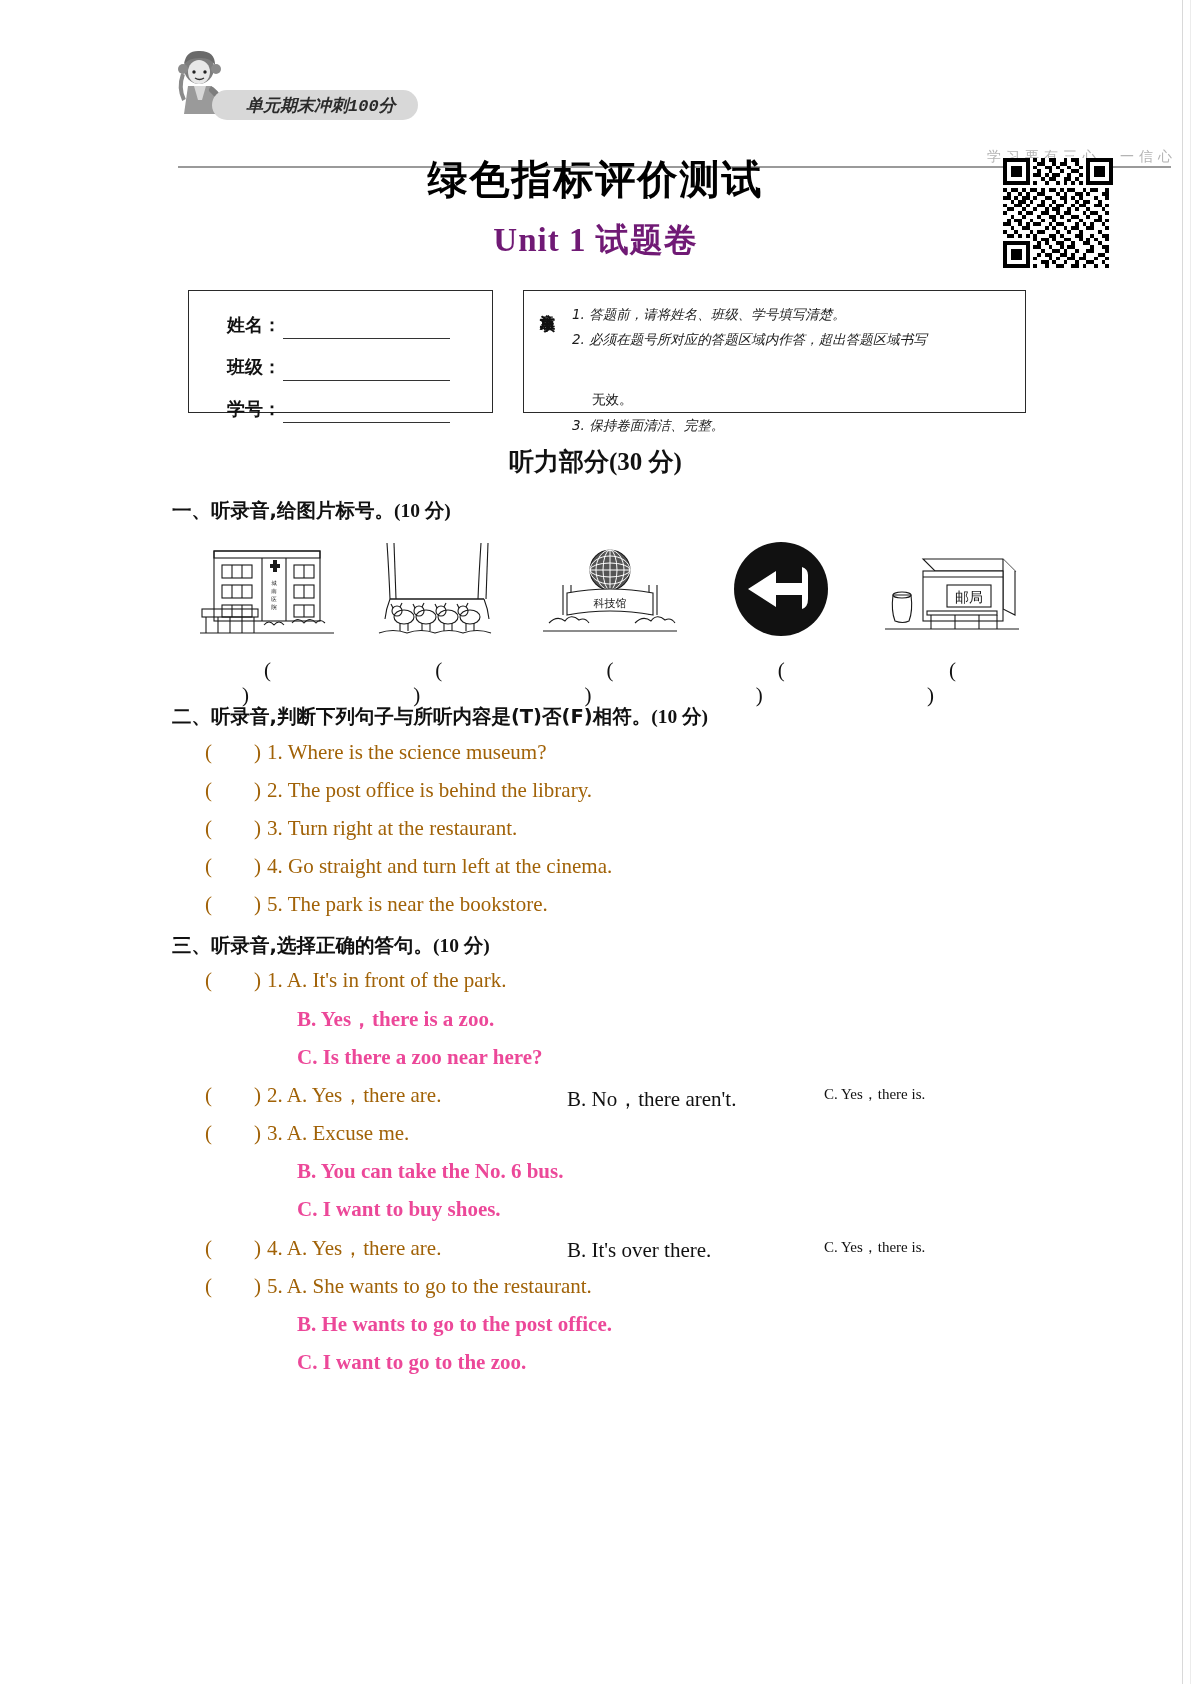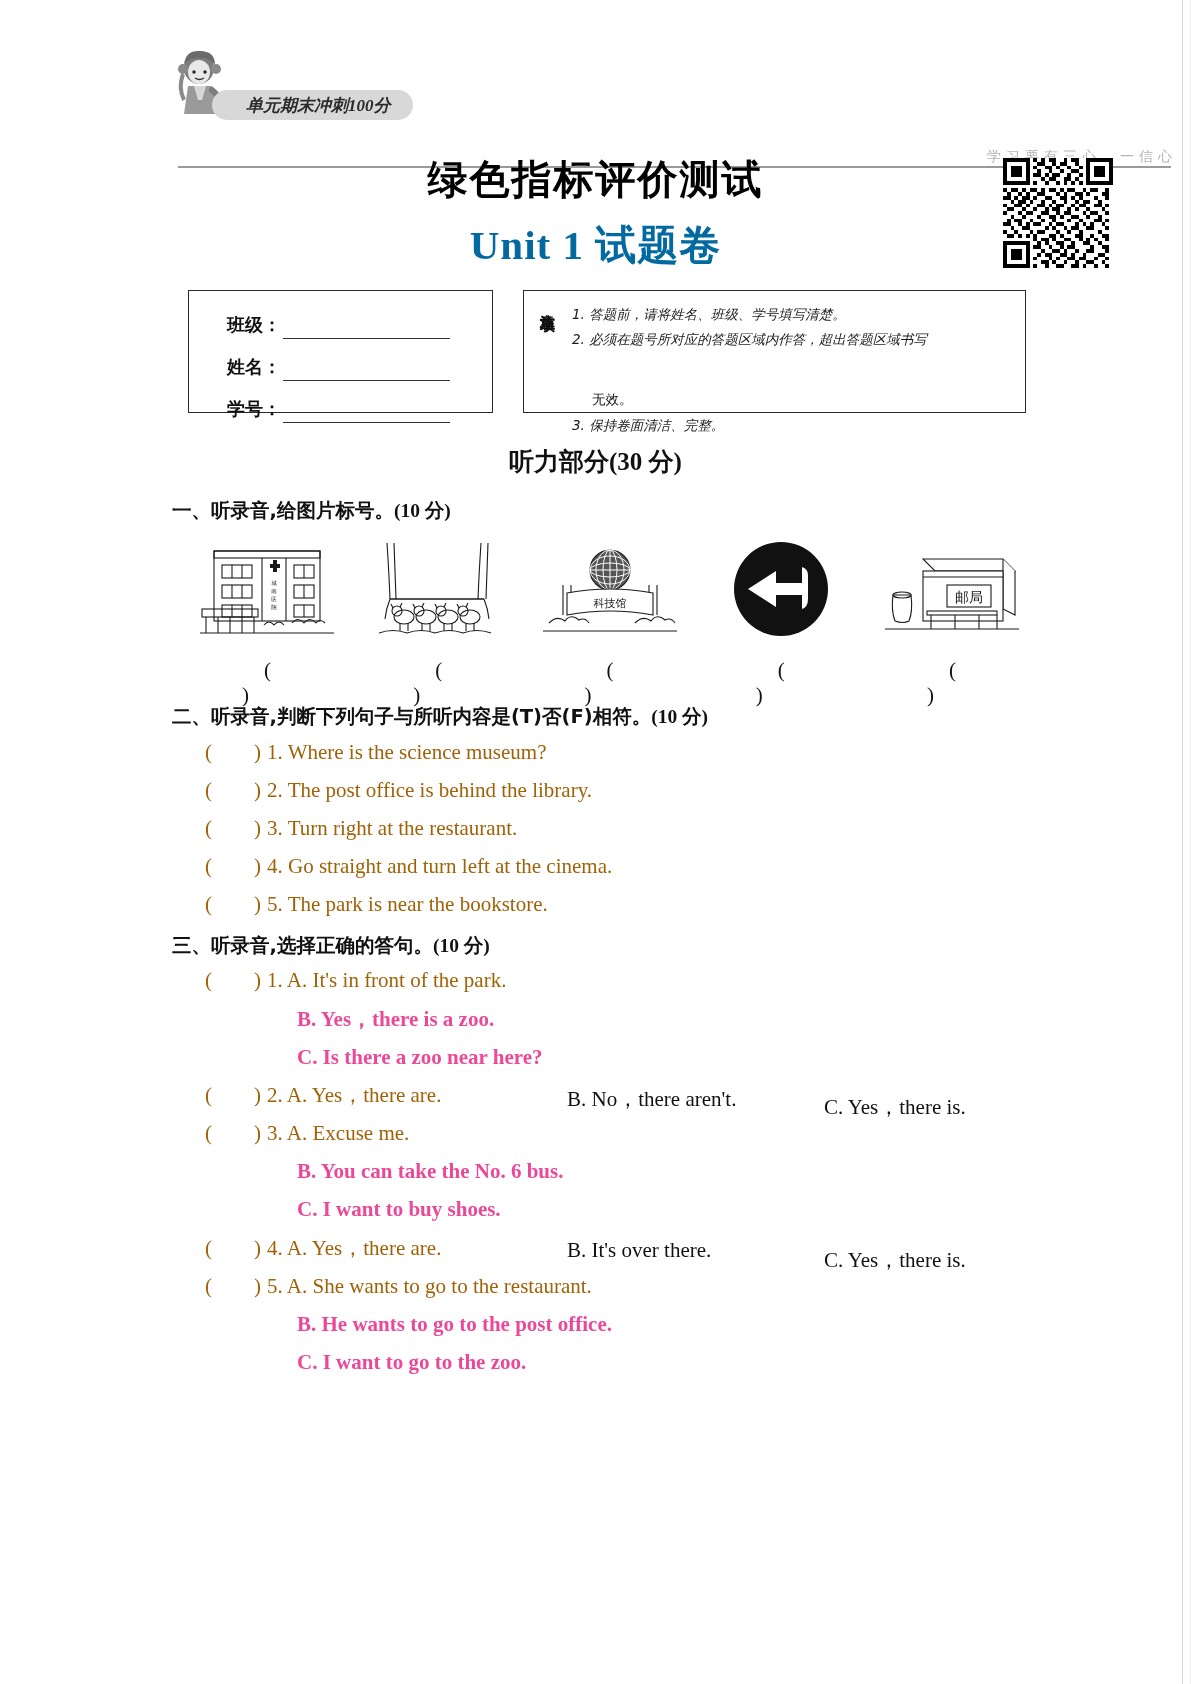--- a/index.html
+++ b/index.html
@@ -54,21 +54,21 @@
     left: 212px;
     top: 42px;
     height: 30px;
     padding: 0 22px 0 34px;
     background: #d8d8d8;
     border-radius: 15px 15px 15px 15px;
     display: flex;
     align-items: center;
   }
   .banner-text {
-    font-family: Liberation Serif, serif;
+    font-family: Liberation Mono, monospace;
     font-size: 17px;
     font-weight: bold;
     font-style: italic;
     color: #2b2b2b;
     letter-spacing: 0px;
     white-space: nowrap;
   }
   .header-rule {
     position: absolute;
     left: 178px;
@@ -98,24 +98,24 @@
     font-size: 40px;
     font-weight: bold;
     letter-spacing: 2px;
     color: #000;
   }
   .title-sub {
     position: absolute;
     left: 0; right: 0;
     top: 218px;
     text-align: center;
-    font-size: 41px;
+    font-size: 33px;
     font-weight: bold;
     letter-spacing: 1px;
-    color: #0369a1;
+    color: #701a75;
   }
   .title-sub .cn {
     font-family: "DejaVu Sans", sans-serif;
     font-weight: bold;
   }
 
   
   .qr {
     position: absolute;
     right: 78px;
@@ -274,21 +274,21 @@
   .q-sub {
     position: absolute;
     left: 297px;
     font-size: 21px;
     line-height: 1;
     white-space: nowrap;
     color: #ec4899;
     font-weight: bold;
   }
   .opt-col2 { position: absolute; font-size: 21px; white-space: nowrap; }
-  .opt-col3 { position: absolute; font-size: 21px; white-space: nowrap; margin-top: 8px; }
+  .opt-col3 { position: absolute; font-size: 15px; white-space: nowrap; }
 </style>
 </head>
 <body>
 
 <div class="page">
 
   <div class="right-edge-line"></div>
   <div class="right-edge-line2"></div>
 
   <div class="header">
@@ -540,25 +540,25 @@
           <rect x="18" y="28" width="2" height="1"></rect>
           <rect x="21" y="28" width="1" height="1"></rect>
           <rect x="24" y="28" width="1" height="1"></rect>
           <rect x="27" y="28" width="1" height="1"></rect>
       </g>
     </svg>
   </div>
 
   <div class="info-box">
     <div class="info-row">
+      <span class="info-label">姓名：</span>
+      <span class="info-line"></span>
+    </div>
+    <div class="info-row">
       <span class="info-label">班级：</span>
-      <span class="info-line"></span>
-    </div>
-    <div class="info-row">
-      <span class="info-label">姓名：</span>
       <span class="info-line"></span>
     </div>
     <div class="info-row">
       <span class="info-label">学号：</span>
       <span class="info-line"></span>
     </div>
   </div>
 
   <div class="notice-box">
     <div class="notice-title">

